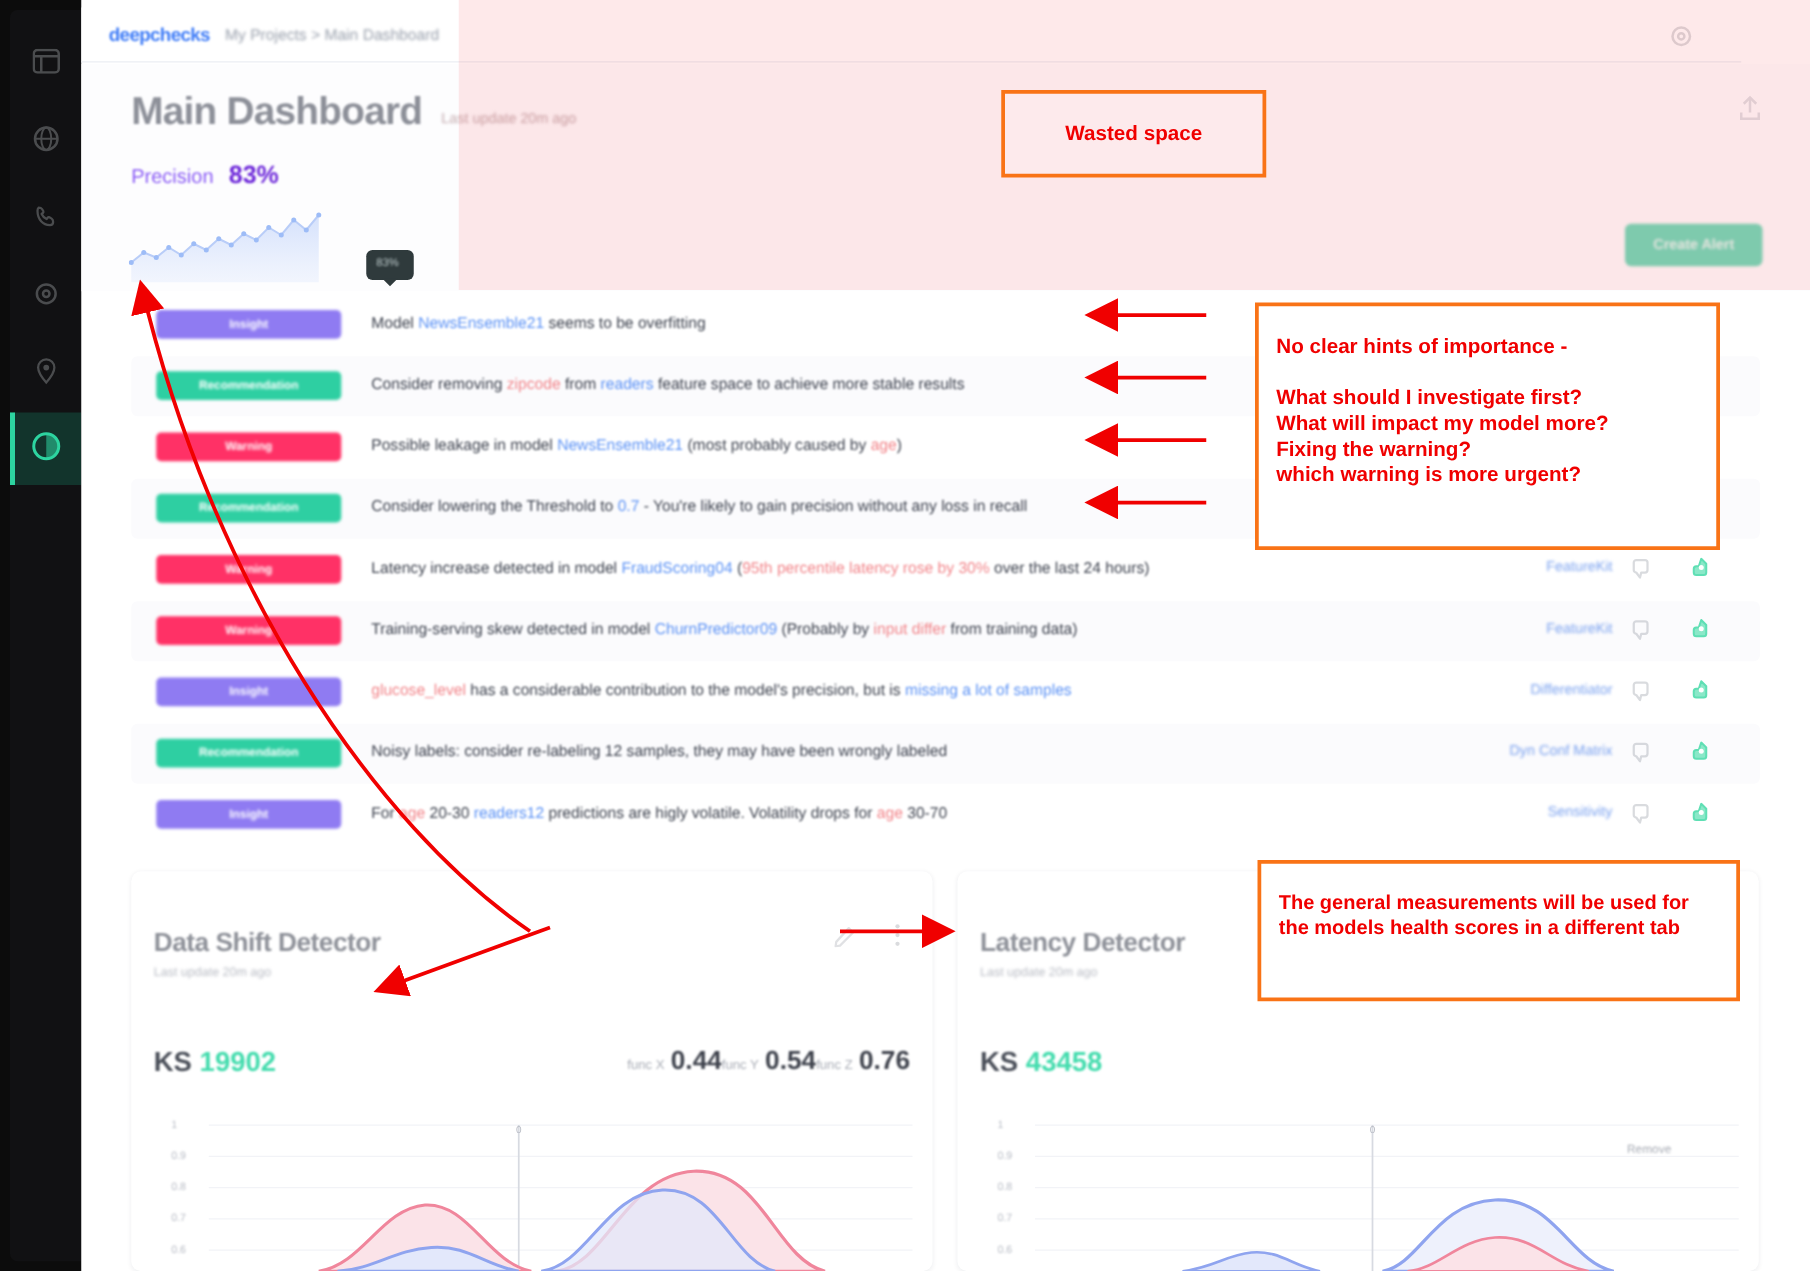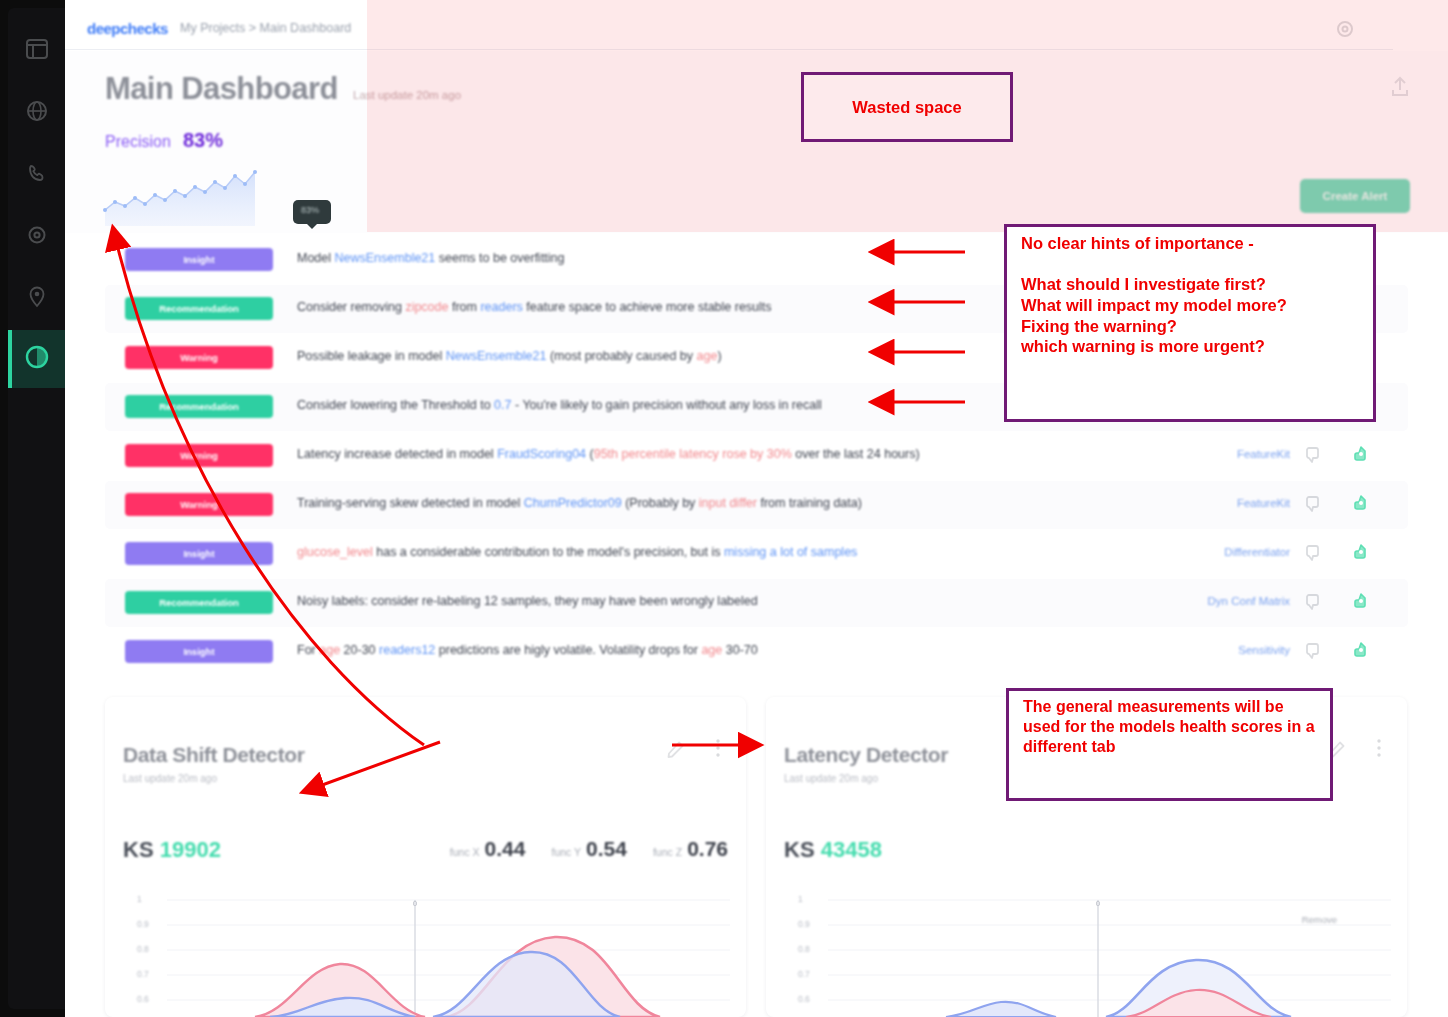--- a/index.html
+++ b/index.html
@@ -60,38 +60,38 @@
 
   
   .cards { position:absolute; left:40px; top:697px; width:1303px; height:320px; display:flex; gap:20px; }
   .card { position:relative; width:641px; height:320px; background:#ffffff; border-radius:8px; box-shadow:0 1px 4px rgba(20,30,60,.07); overflow:hidden;}
   .card-title { position:absolute; left:18px; top:46px; font-size:21px; font-weight:bold; color:#8e9199; letter-spacing:-.4px; filter:blur(1.0px);}
   .card-sub { position:absolute; left:18px; top:76px; font-size:10px; color:#b9bcc4; filter:blur(1.1px);}
   .card-edit { position:absolute; right:62px; top:44px; width:17px; height:17px; opacity:.18;}
   .card-more { position:absolute; right:26px; top:42px; width:4px; height:18px; opacity:.22;}
   .ks { position:absolute; left:18px; top:140px; font-size:22px; font-weight:bold; color:#4a4f59; filter:blur(.85px);}
   .ks b { color:#45dcae; }
-  .funcs { position:absolute; right:18px; top:140px; display:flex; gap:26px; align-items:baseline; }
+  .funcs { position:absolute; right:18px; top:140px; display:flex; align-items:baseline; }
   .func-l { font-size:10.5px; color:#a9adb6; filter:blur(1.05px); margin-right:5px;}
   .func-v { font-size:21px; font-weight:bold; color:#3e424c; filter:blur(.85px);}
   .chart { position:absolute; left:10px; top:195px; width:621px; height:125px; }
   .yt { position:absolute; font-size:8.5px; color:#b8bcc5; filter:blur(1.05px); left:22px; }
   .chart-remove { position:absolute; right:60px; top:22px; font-size:9.5px; color:#a8acb5; filter:blur(1.05px); }
 
   
   .overlay { position:absolute; left:0; top:0; width:1448px; height:1017px; pointer-events:none; }
   .pink { position:absolute; left:367px; top:0; width:1081px; height:232px; background:rgba(246,60,72,.115); }
-  .note { position:absolute; background:#ffffff; border:3px solid #701a75; padding:6px 14px; }
+  .note { position:absolute; background:#ffffff; border:3px solid #f97316; padding:22px 14px; }
   .note p { color:#f00000; font-weight:bold; font-size:16.5px; line-height:1.25; white-space:pre-line; }
   .note.small p { font-size:16px; }
   .note-wasted { left:801px; top:72px; width:212px; height:70px; background:rgba(253,234,235,.96); display:flex; align-items:center; justify-content:center;}
   .note-wasted p { font-size:16.5px; }
-  .note-imp { left:1004px; top:224px; width:372px; height:198px; }
+  .note-imp { left:1004px; top:242px; width:372px; height:198px; }
   .note-gen { left:443px; top:688px; width:222px; height:113px; }
-  .note-meas { left:1006px; top:688px; width:327px; height:113px; }
+  .note-meas { left:1006px; top:688px; width:386px; height:113px; }
 </style>
 </head>
 <body>
 
 <div id="root">
 
   <div class="rail">
     <div class="rail-inner">
       <div class="rail-item" style="top:14px">
         <span>

